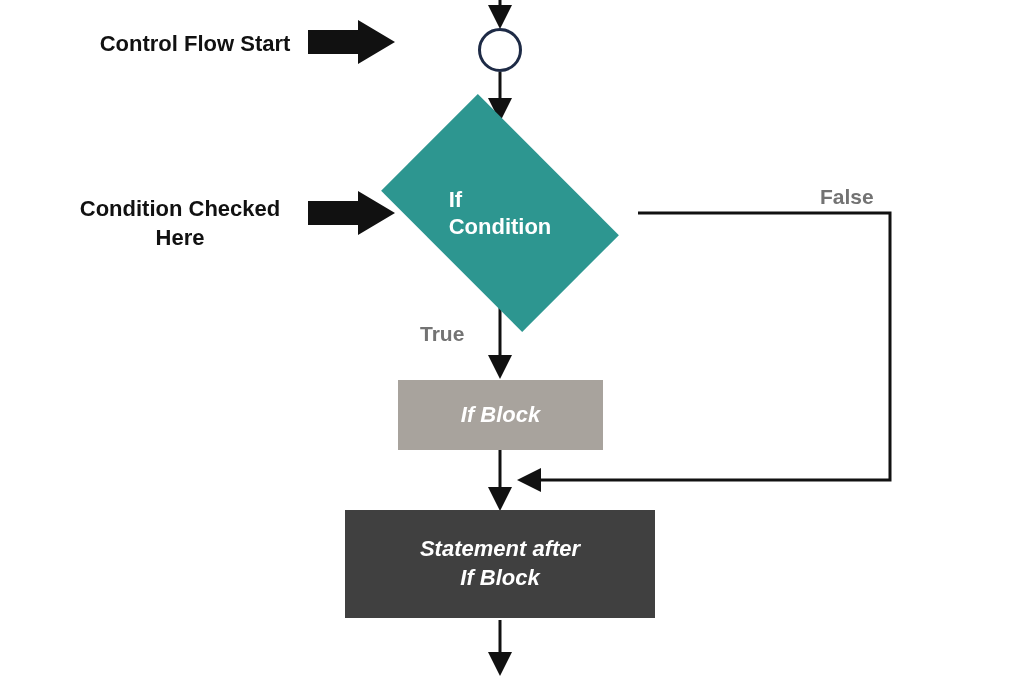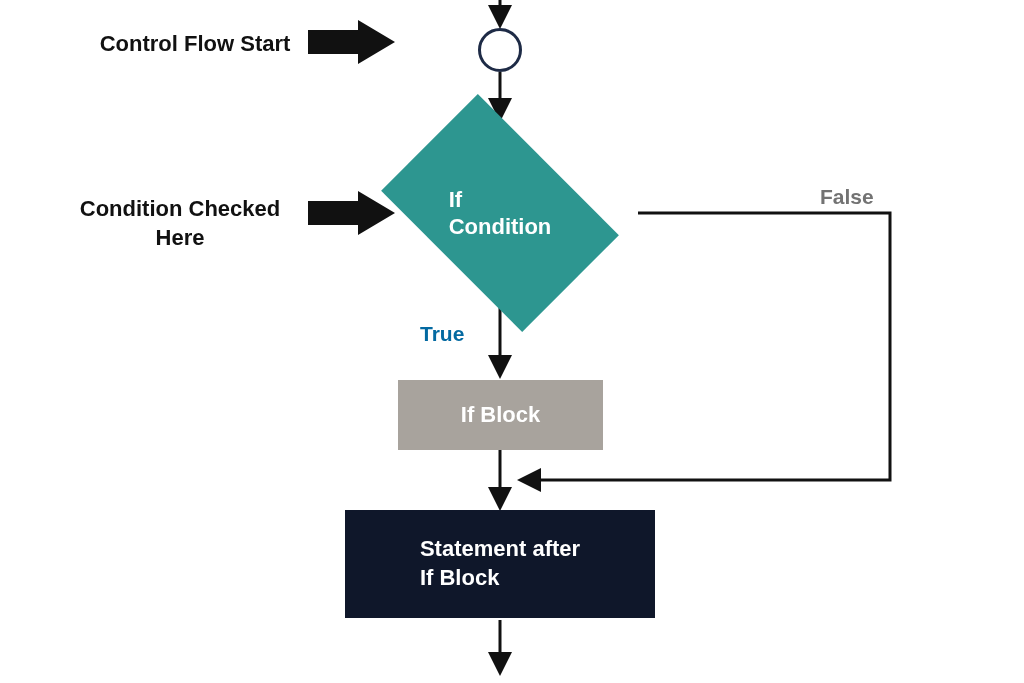--- a/index.html
+++ b/index.html
@@ -69,40 +69,42 @@
     font-size: 22px;
     line-height: 1.25;
   }
 
   
   .box {
     position: absolute;
     display: flex;
     align-items: center;
     justify-content: center;
+    text-align: center;
     font-weight: 700;
     color: #fff;
     line-height: 1.3;
+    font-style: italic;
   }
   .box.gray {
     background: #a8a39d;
     font-size: 22px;
   }
   .box.dark {
-    background: #0f172a;
+    background: #404040;
     font-size: 22px;
   }
 
   
   .edge-label {
     position: absolute;
     font-weight: 700;
     font-size: 21px;
   }
-  .edge-label.true { color: #0369a1; }
+  .edge-label.true { color: #737373; }
   .edge-label.false { color: #737373; }
 
   
   svg.overlay {
     position: absolute;
     left: 0;
     top: 0;
     width: 1024px;
     height: 683px;
     pointer-events: none;

